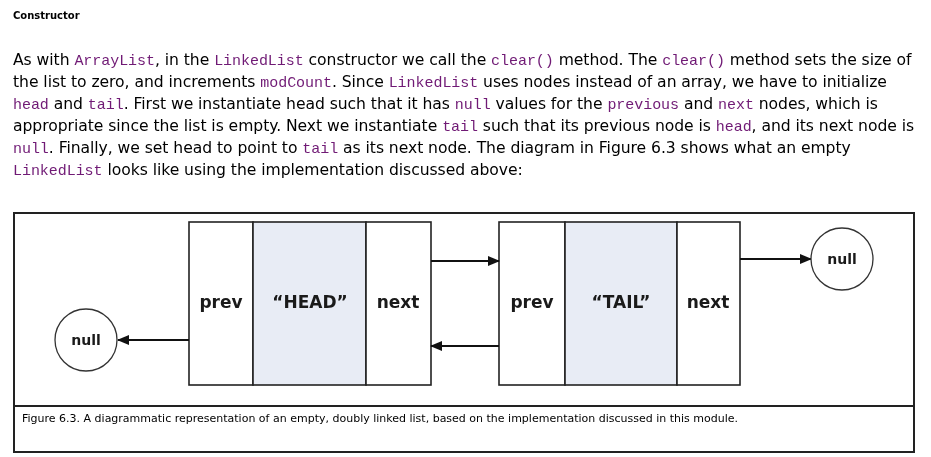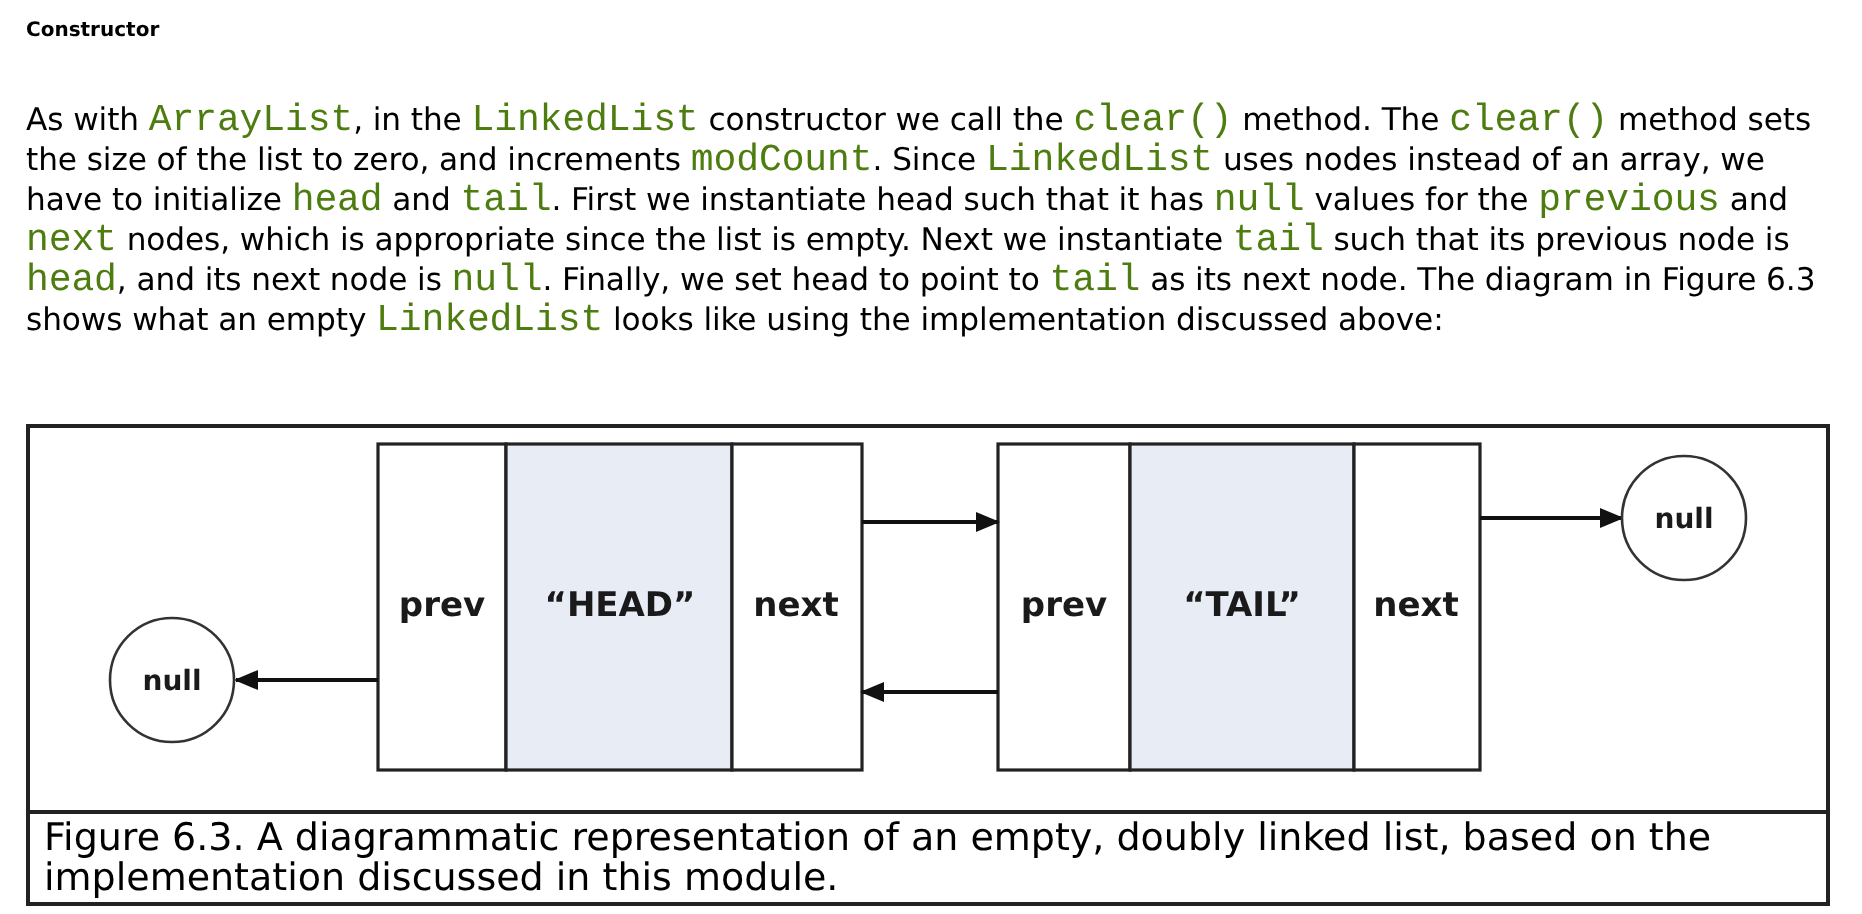--- a/index.html
+++ b/index.html
@@ -29,22 +29,22 @@
       left: 13px;
       top: 50px;
       width: 910px;
       font-size: 15.6px;
       line-height: 20px;
       margin: 0;
       letter-spacing: -0.05px;
     }
     .para code {
       font-family: "Liberation Mono", "DejaVu Sans Mono", monospace;
-      font-size: 19px;
-      color: #4d7c0f;
+      font-size: 15px;
+      color: #701a75;
     }
     .figure {
       position: absolute;
       left: 13px;
       top: 212px;
       width: 898px;
       height: 192px;
       border: 2px solid #222222;
       border-bottom: 1px solid #222;
       box-sizing: content-box;
@@ -52,21 +52,21 @@
     .caption {
       position: absolute;
       left: 13px;
       top: 405px;
       width: 876px;
       height: 42px;
       border: 2px solid #222222;
       padding: 0 0 0 7px;
       box-sizing: content-box;
       font-family: "DejaVu Sans", "Liberation Sans", sans-serif;
-      font-size: 19px;
+      font-size: 11px;
       line-height: 20px;
       padding-top: 2px;
       padding-right: 15px;
     }
     .diagram {
       position: absolute;
       left: 0;
       top: 0;
     }
     .diagram text {

